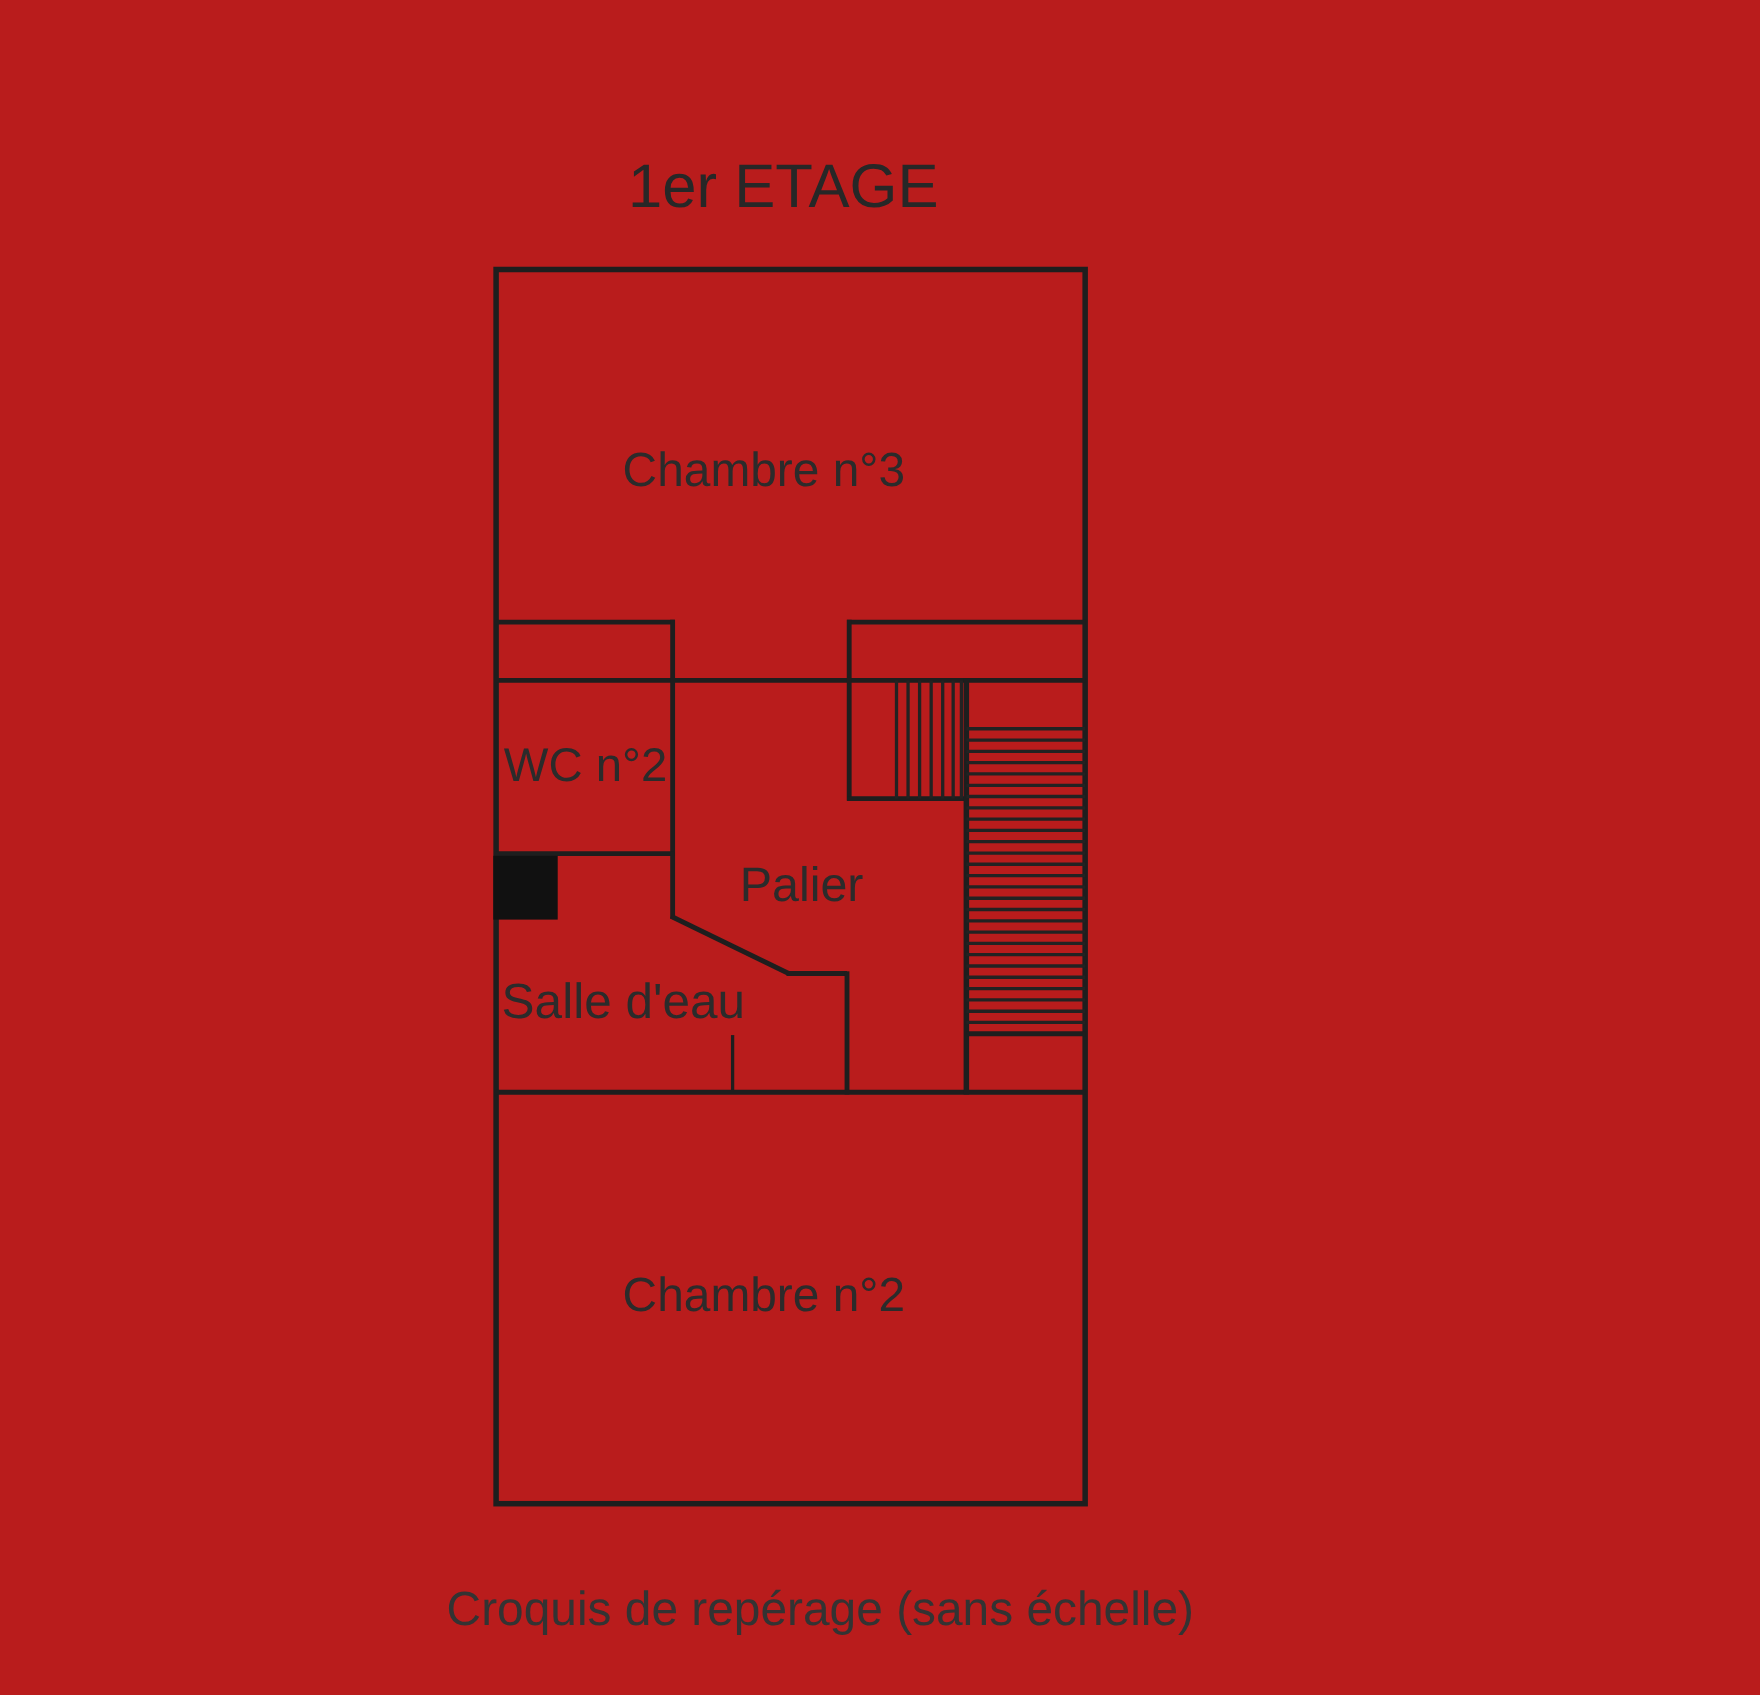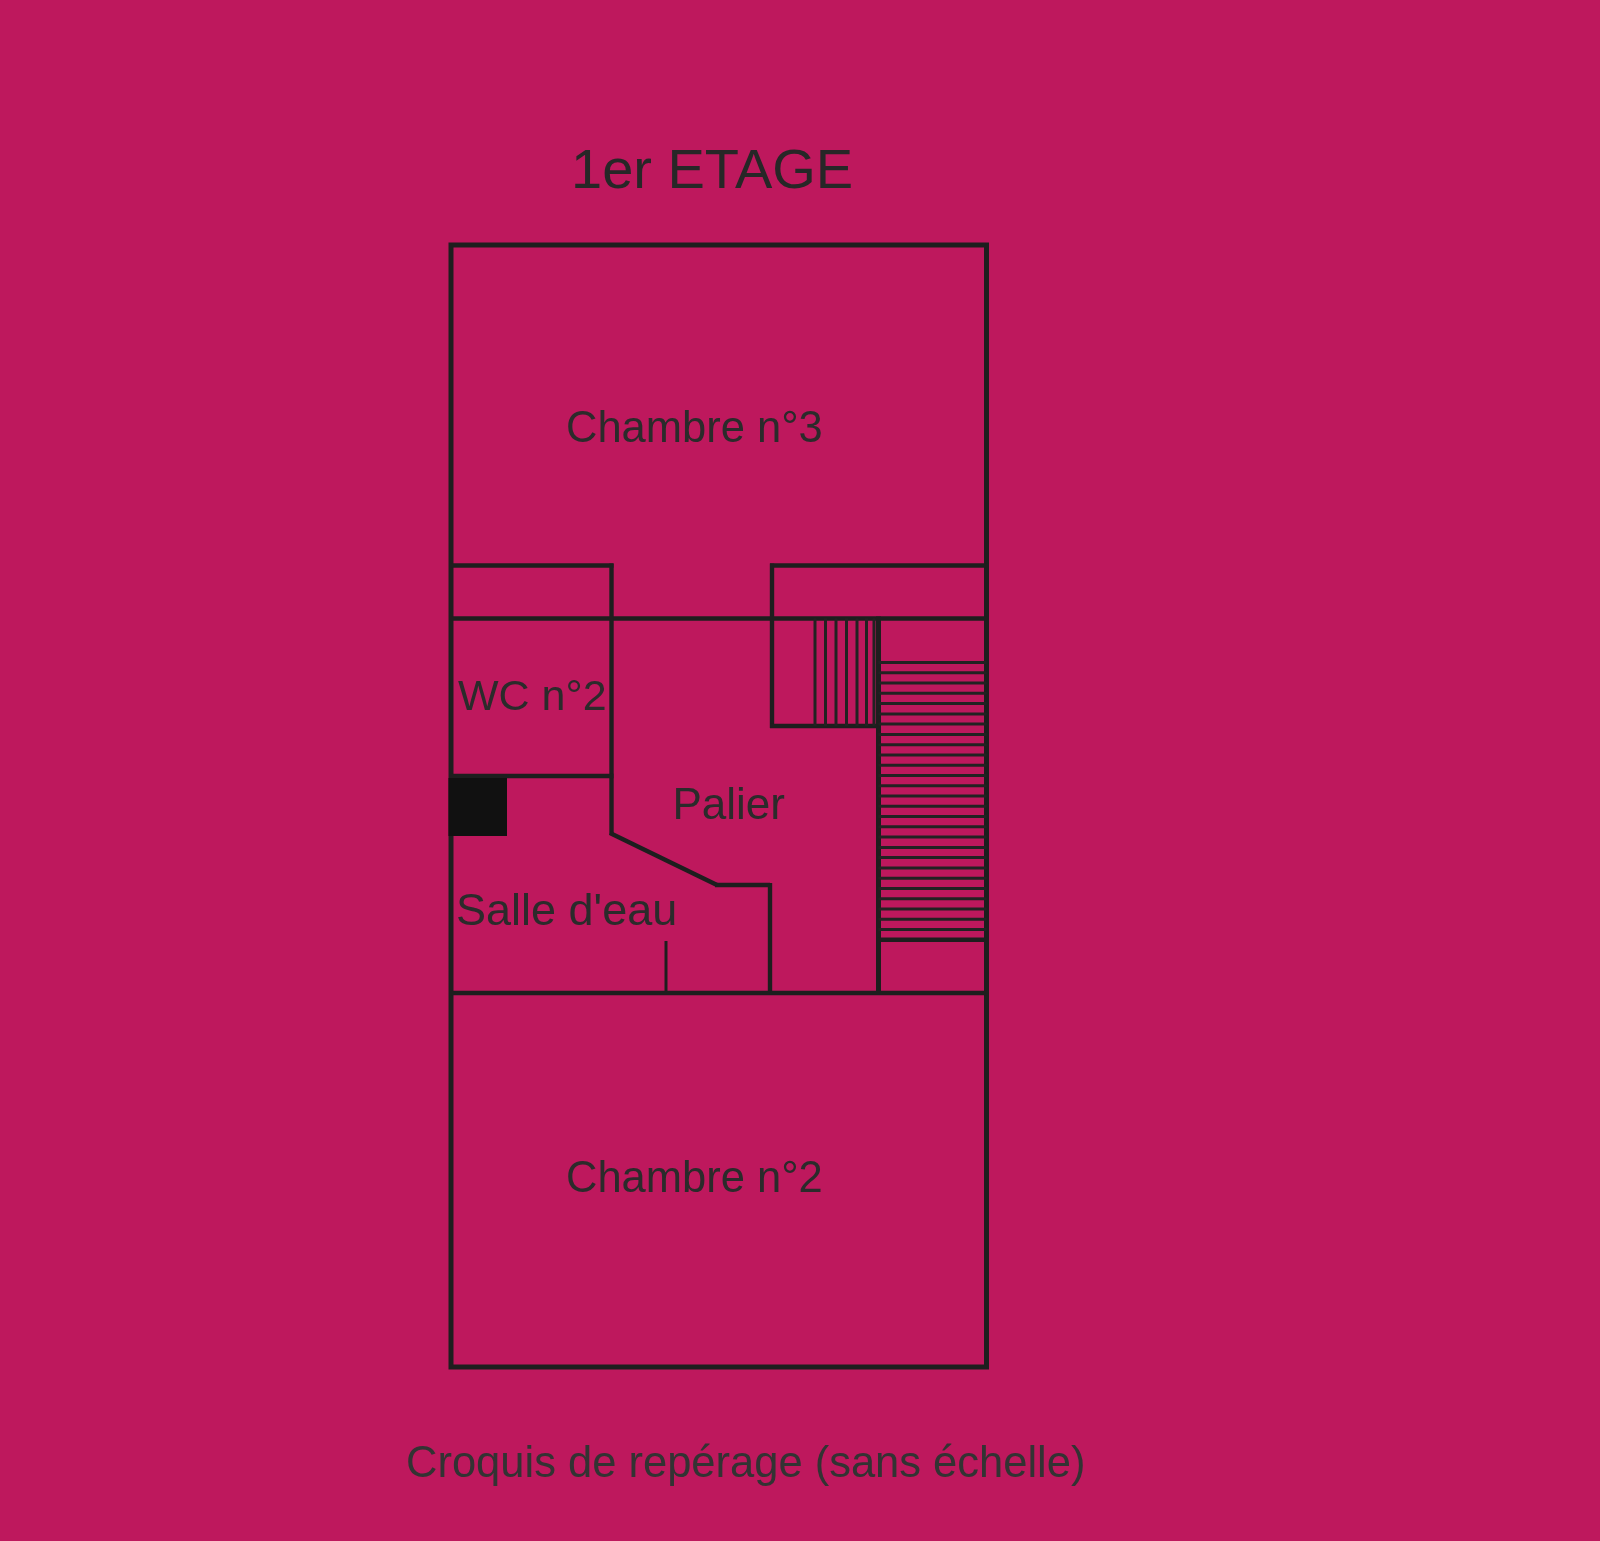--- a/index.html
+++ b/index.html
@@ -1,16 +1,16 @@
 <!DOCTYPE html>
 <html><head>
 <meta charset="utf-8">
 <style>
   html,body{margin:0;padding:0;background:#ffffff;}
-  .page{position:relative;width:1600px;height:1541px;background:#be185d;overflow:hidden;}
+  .page{position:relative;width:1600px;height:1541px;background:#b91c1c;overflow:hidden;}
   svg text{font-family:"Liberation Sans", sans-serif;}
 </style>
 </head>
 <body>
 <div class="page">
 <svg width="1600" height="1541" viewBox="0 0 1600 1541" xmlns="http://www.w3.org/2000/svg">
 
   <text x="571" y="188" font-size="56" fill="#272727">1er ETAGE</text>
 
   <g stroke="#1e1e1e" stroke-width="5" fill="none">

